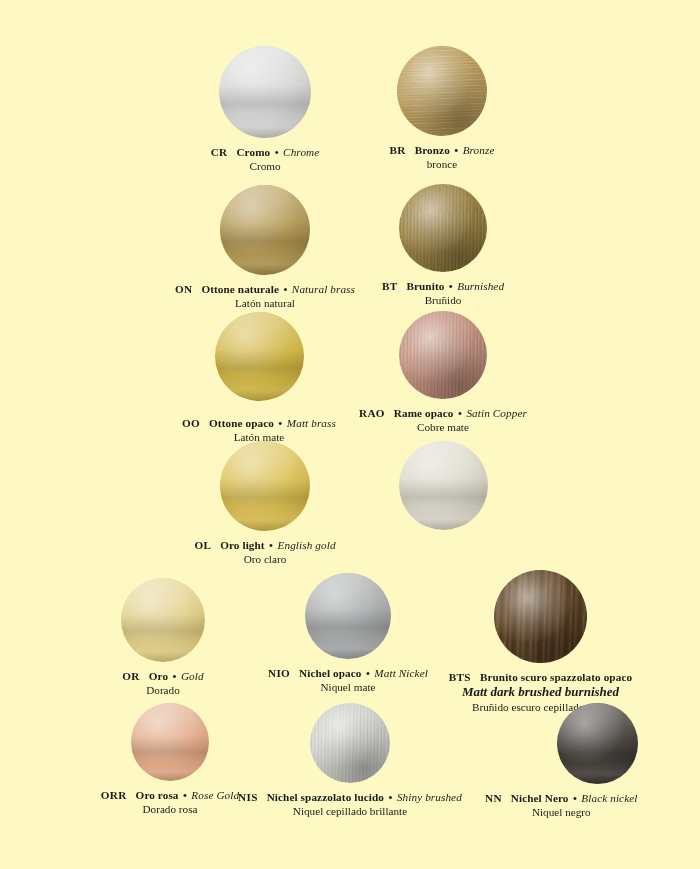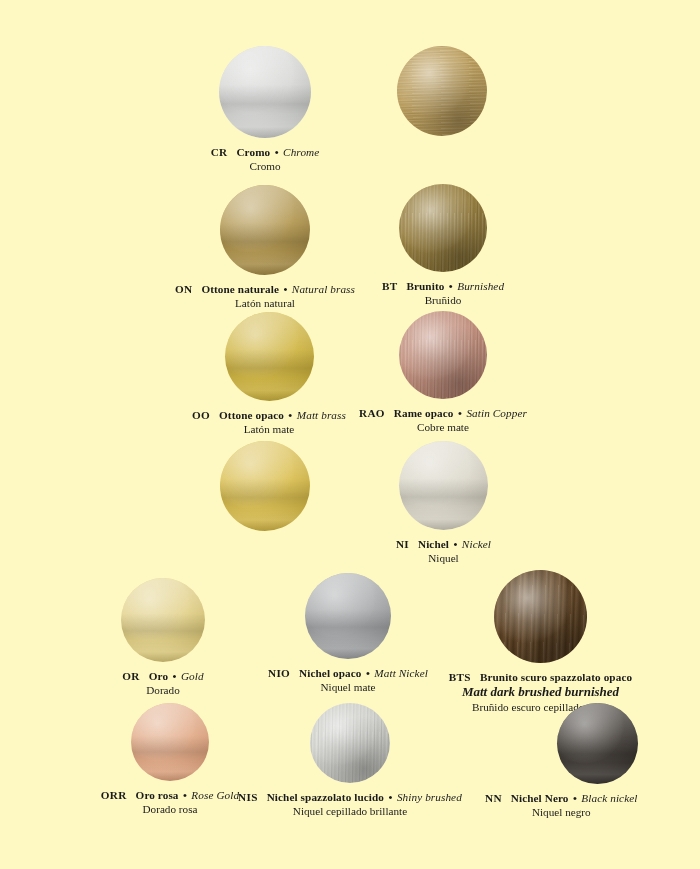--- a/index.html
+++ b/index.html
@@ -166,20 +166,24 @@
           <div class="cap-es">Cromo</div>
         </div>
       </div>
       <div class="finish" style="left: 342px; top: 46px; width: 200px;">
         <div class="sphere-wrap">
           <div class="sphere" style="width: 90px; height: 90px; background: radial-gradient(circle at 38% 32%, rgb(191, 161, 96) 0%, rgb(191, 161, 96) 45%, rgb(156, 128, 68) 100%);">
             <div class="tex brush-h"></div>
             <div class="shade round"></div>
           </div>
         </div>
+        <div class="caption">
+          <div class="cap-line1"><span class="code">BR</span><span class="name-it">Bronzo</span><span class="sep"> • </span><span class="name-en">Bronze</span></div>
+          <div class="cap-es">bronce</div>
+        </div>
       </div>
       <div class="finish" style="left: 165px; top: 185px; width: 200px; justify-content: center;">
         <div class="sphere-wrap">
           <div class="sphere" style="width: 90px; height: 90px; background: radial-gradient(circle at 38% 32%, rgb(181, 154, 85) 0%, rgb(181, 154, 85) 45%, rgb(141, 117, 56) 100%);">
             <div class="tex none"></div>
             <div class="shade band"></div>
           </div>
         </div>
         <div class="caption">
           <div class="cap-line1"><span class="code">ON</span><span class="name-it">Ottone naturale</span><span class="sep"> • </span><span class="name-en">Natural brass</span></div>
@@ -191,21 +195,21 @@
           <div class="sphere" style="width: 88px; height: 88px; background: radial-gradient(circle at 38% 32%, rgb(156, 131, 67) 0%, rgb(156, 131, 67) 45%, rgb(111, 92, 39) 100%);">
             <div class="tex brush-v"></div>
             <div class="shade round"></div>
           </div>
         </div>
         <div class="caption">
           <div class="cap-line1"><span class="code">BT</span><span class="name-it">Brunito</span><span class="sep"> • </span><span class="name-en">Burnished</span></div>
           <div class="cap-es">Bruñido</div>
         </div>
       </div>
-      <div class="finish" style="left: 169px; top: 312px; width: 200px;">
+      <div class="finish" style="left: 159px; top: 312px; width: 200px; gap: 8px;">
         <div class="sphere-wrap">
           <div class="sphere" style="width: 89px; height: 89px; background: radial-gradient(circle at 38% 32%, rgb(210, 184, 72) 0%, rgb(210, 184, 72) 45%, rgb(177, 154, 47) 100%);">
             <div class="tex none"></div>
             <div class="shade band"></div>
           </div>
         </div>
         <div class="caption">
           <div class="cap-line1"><span class="code">OO</span><span class="name-it">Ottone opaco</span><span class="sep"> • </span><span class="name-en">Matt brass</span></div>
           <div class="cap-es">Latón mate</div>
         </div>
@@ -222,31 +226,31 @@
           <div class="cap-es">Cobre mate</div>
         </div>
       </div>
       <div class="finish" style="left: 165px; top: 441px; width: 200px;">
         <div class="sphere-wrap">
           <div class="sphere" style="width: 90px; height: 90px; background: radial-gradient(circle at 38% 32%, rgb(220, 193, 86) 0%, rgb(220, 193, 86) 45%, rgb(184, 158, 54) 100%);">
             <div class="tex none"></div>
             <div class="shade band"></div>
           </div>
         </div>
+        <div class="caption">
+          <div class="cap-line1"><span class="code">OL</span><span class="name-it">Oro light</span><span class="sep"> • </span><span class="name-en">English gold</span></div>
+          <div class="cap-es">Oro claro</div>
+        </div>
       </div>
       <div class="finish" style="left: 343.5px; top: 441px; width: 200px;">
         <div class="sphere-wrap">
           <div class="sphere" style="width: 89px; height: 89px; background: radial-gradient(circle at 38% 32%, rgb(220, 216, 203) 0%, rgb(220, 216, 203) 45%, rgb(184, 180, 166) 100%);">
             <div class="tex none"></div>
             <div class="shade band"></div>
           </div>
-        </div>
-        <div class="caption">
-          <div class="cap-line1"><span class="code">NI</span><span class="name-it">Nichel</span><span class="sep"> • </span><span class="name-en">Nickel</span></div>
-          <div class="cap-es">Niquel</div>
         </div>
       </div>
       <div class="finish" style="left: 68px; top: 578px; width: 190px;">
         <div class="sphere-wrap">
           <div class="sphere" style="width: 84px; height: 84px; background: radial-gradient(circle at 38% 32%, rgb(227, 210, 140) 0%, rgb(227, 210, 140) 45%, rgb(196, 176, 98) 100%);">
             <div class="tex none"></div>
             <div class="shade band"></div>
           </div>
         </div>
         <div class="caption">

